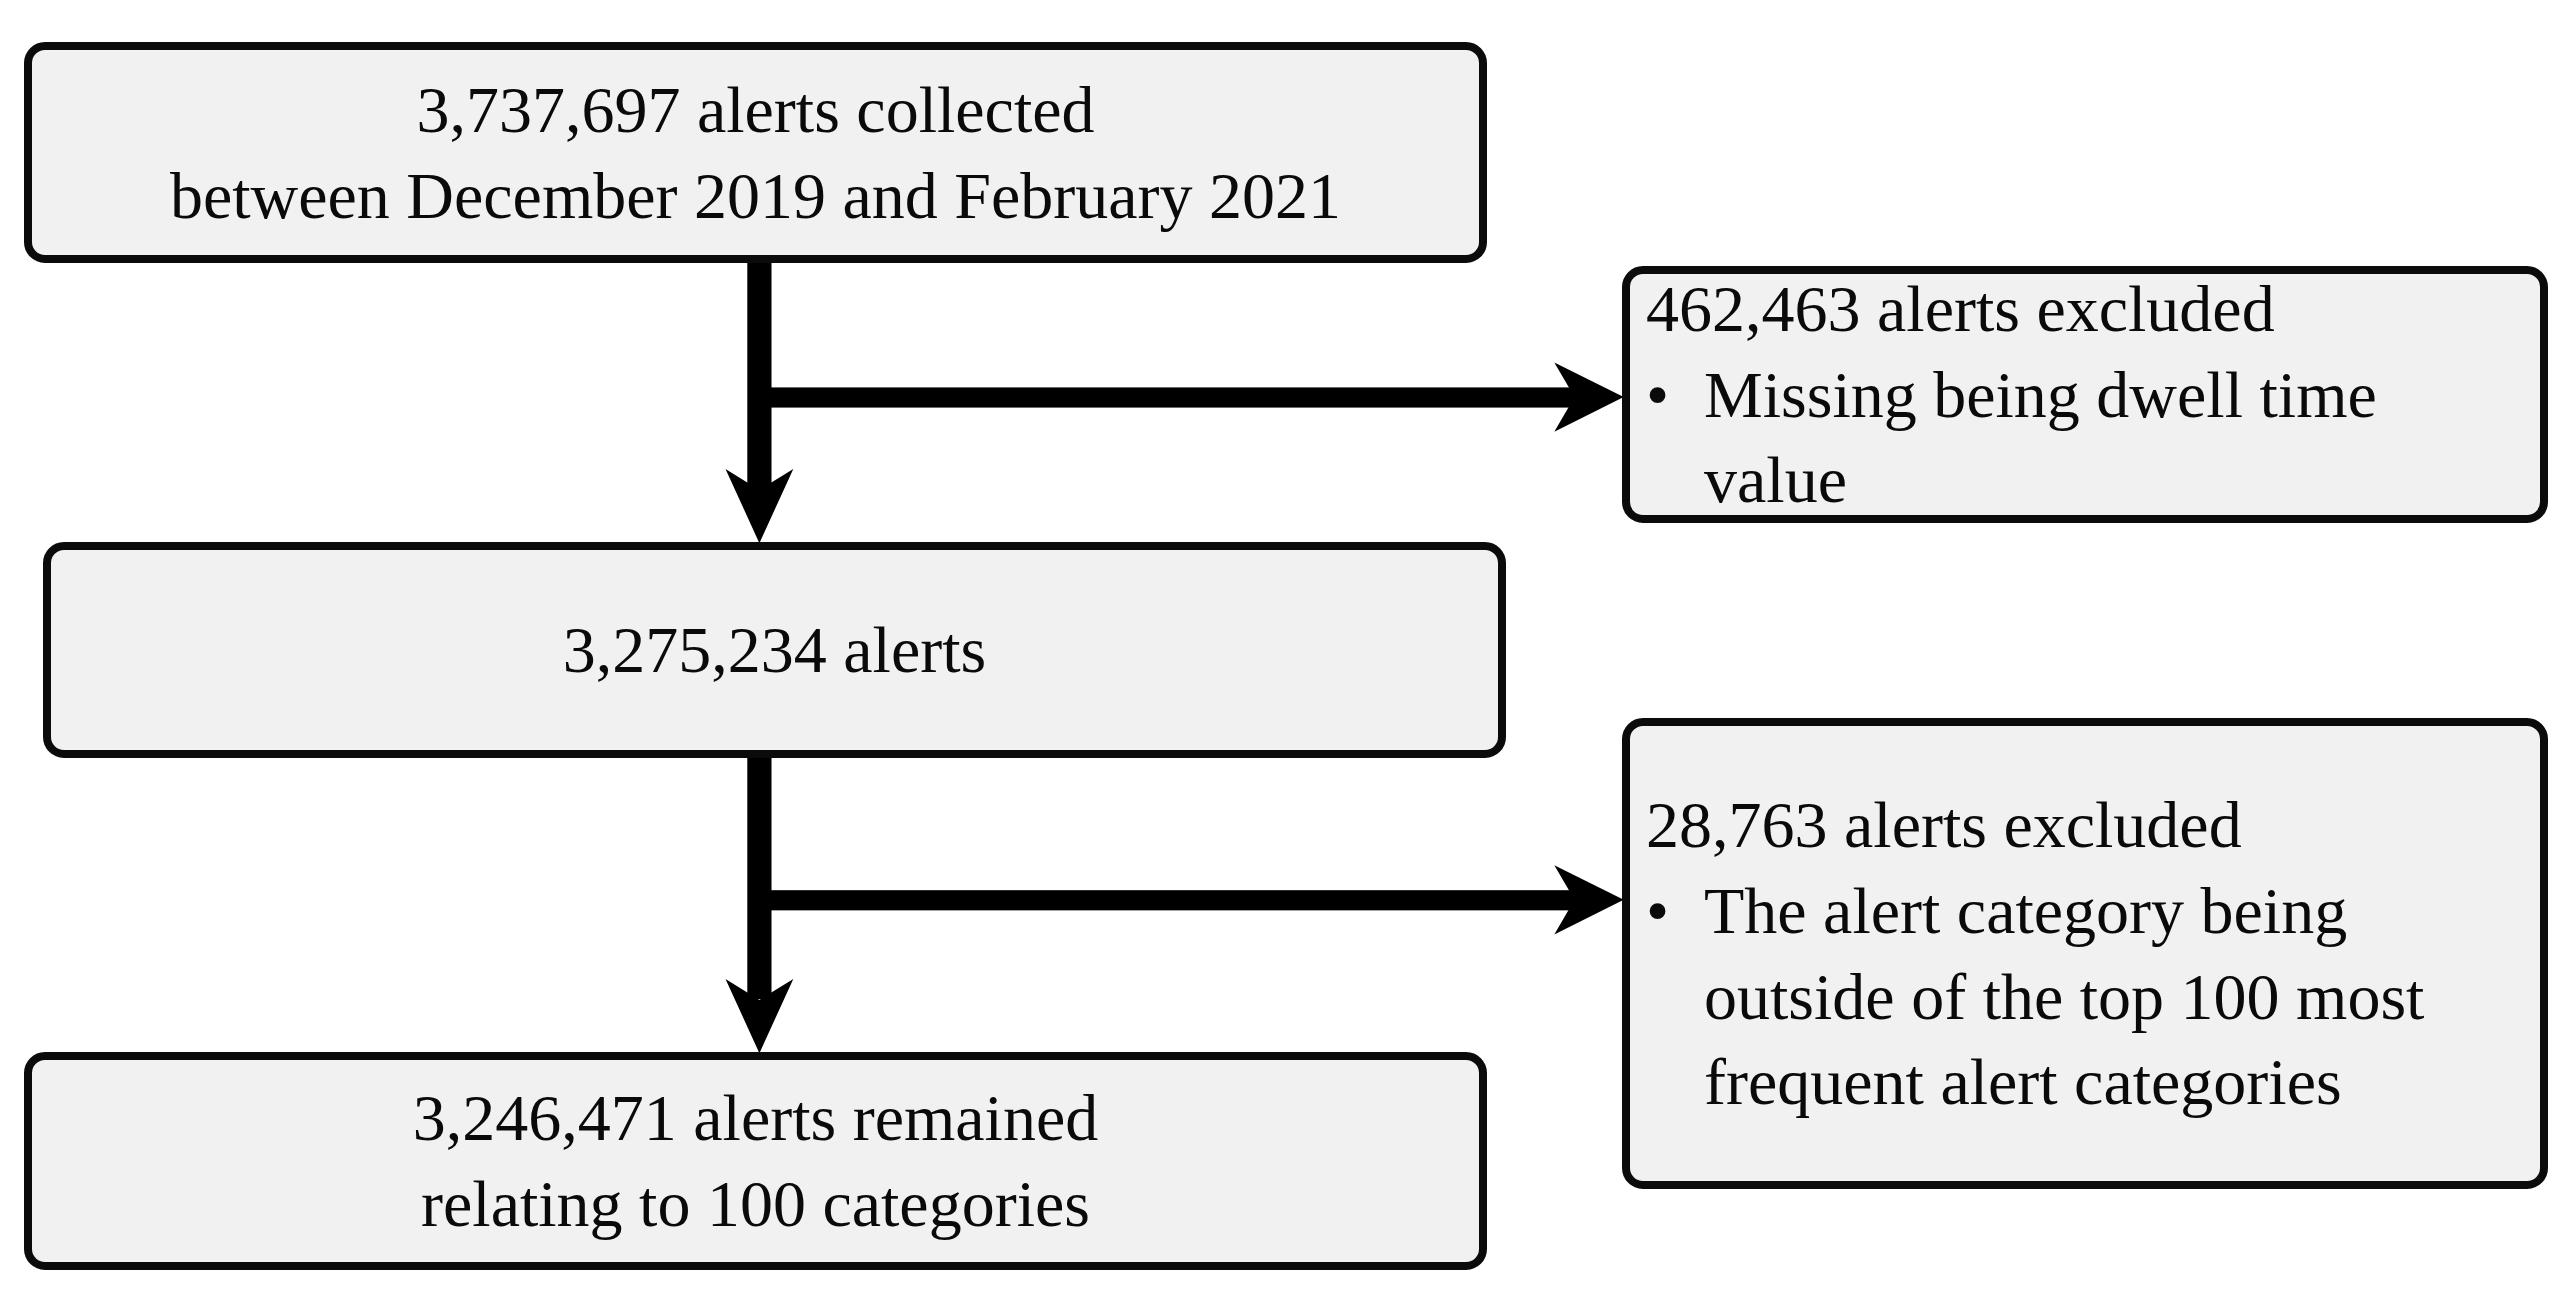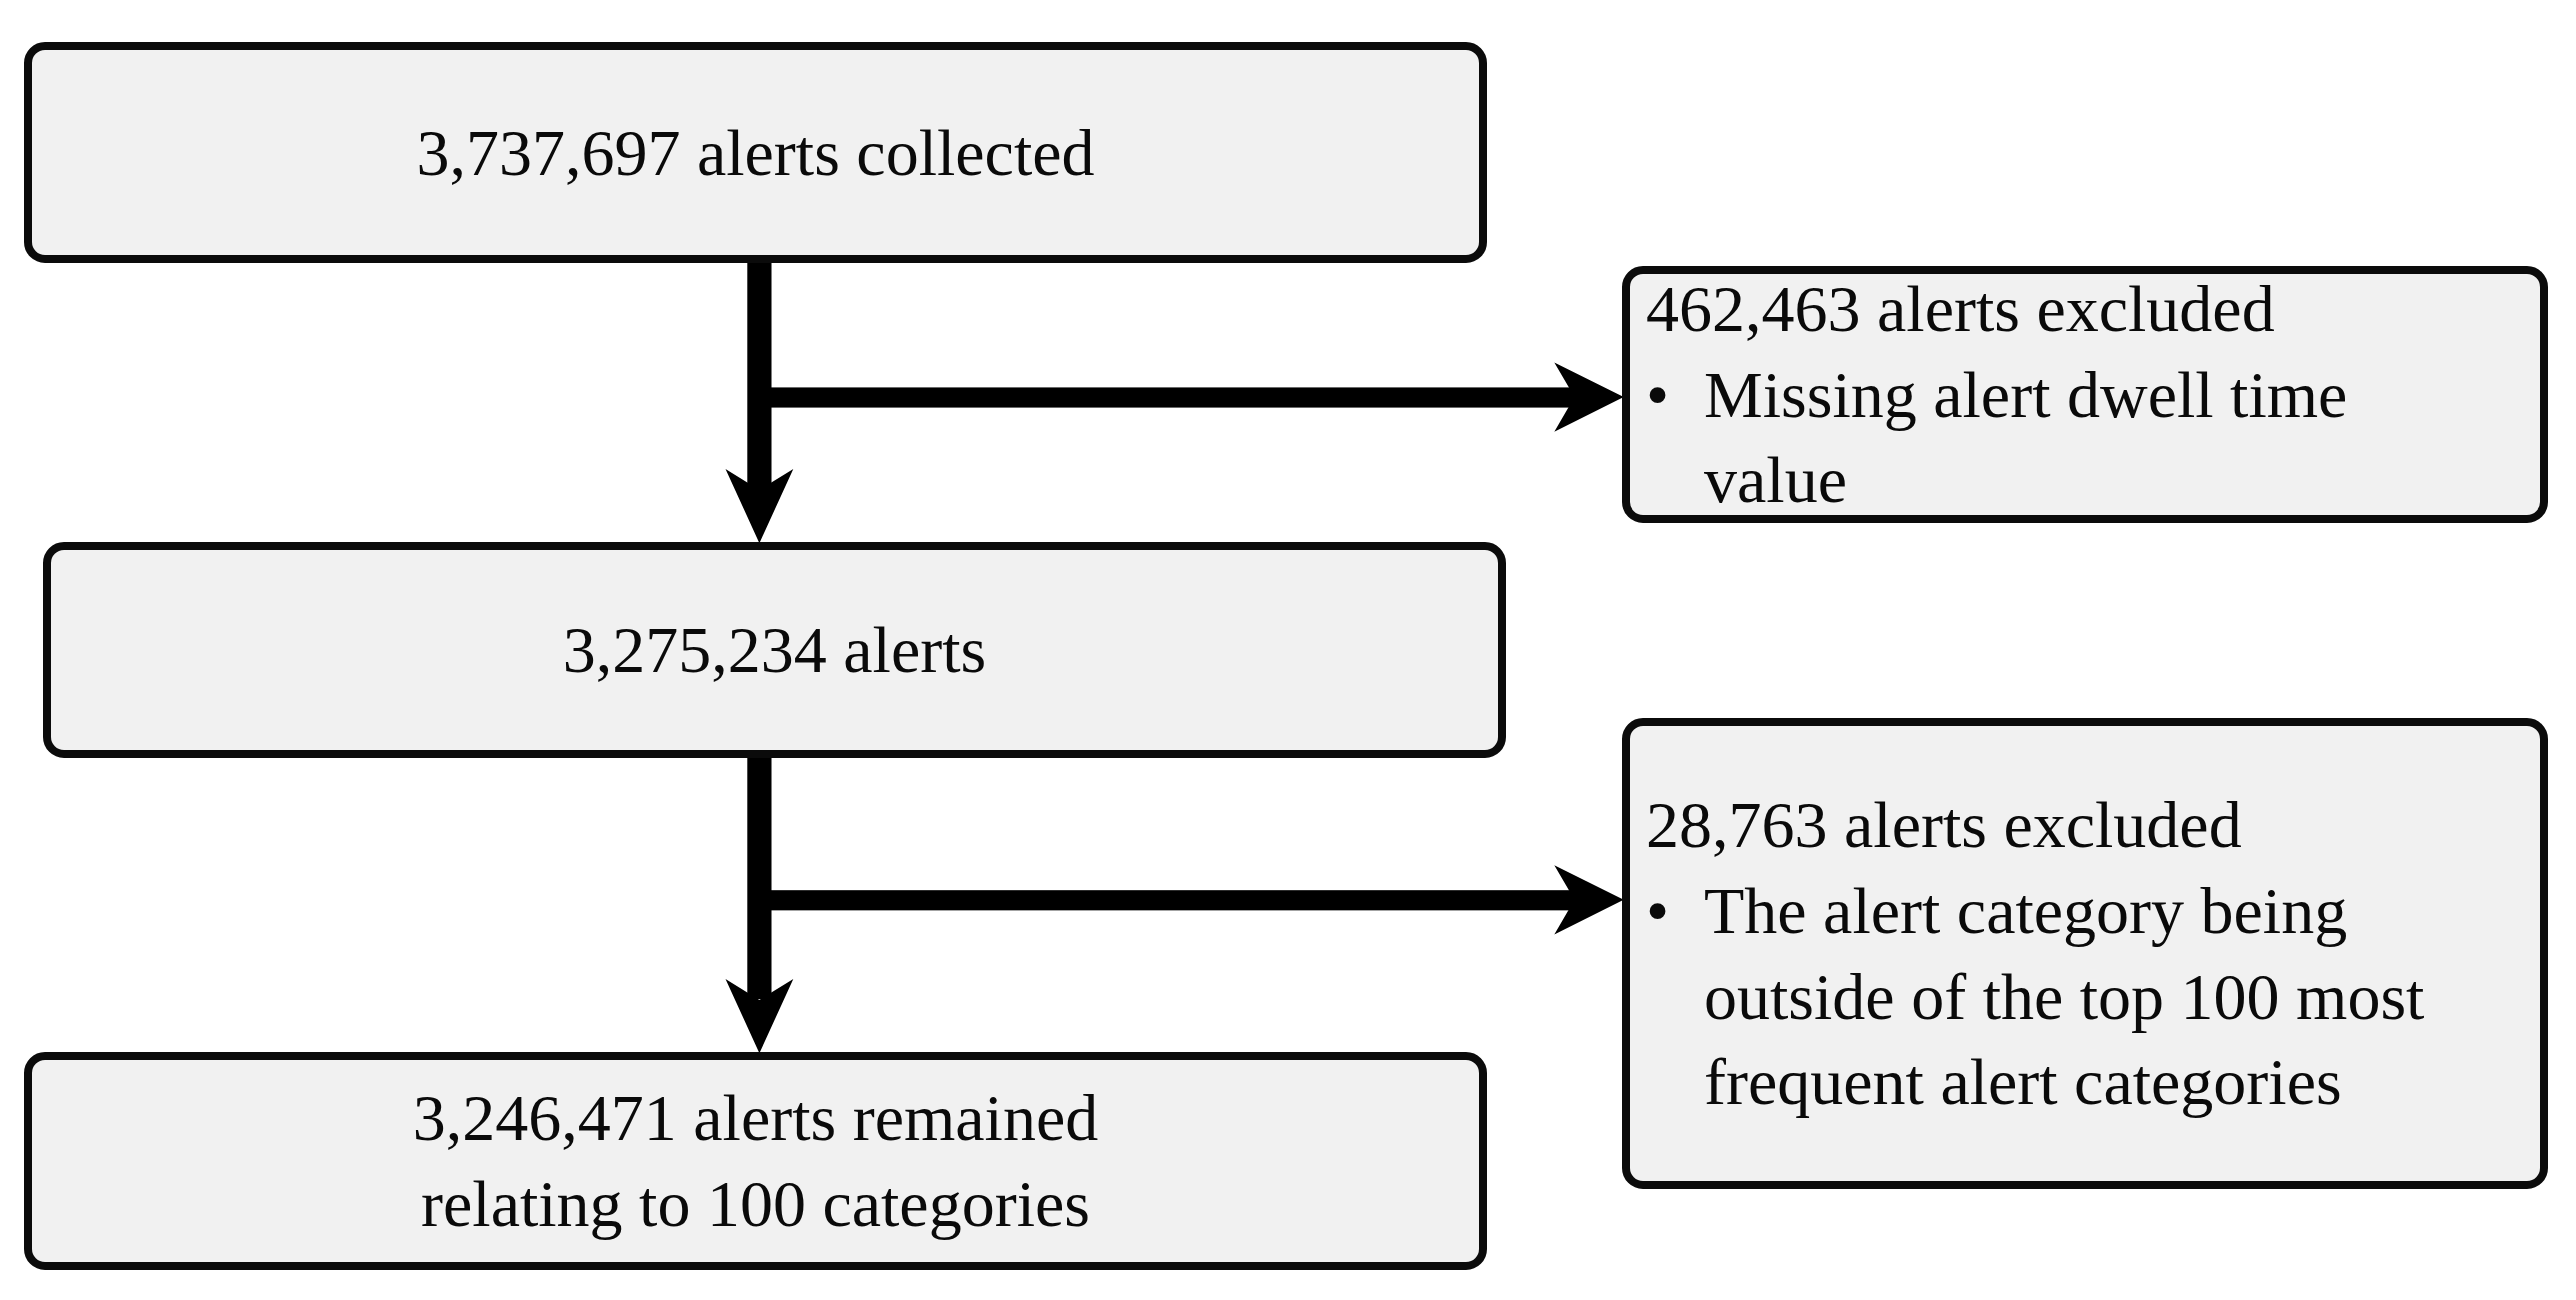--- a/index.html
+++ b/index.html
@@ -86,27 +86,28 @@
 
     <rect x="926" y="938" width="30" height="300"></rect>
     <polygon points="941,1305 899,1213 941,1239 983,1213"></polygon>
 
     <rect x="941" y="1103" width="1012" height="25"></rect>
     <polygon points="2012,1115 1926,1072 1951,1115 1926,1158"></polygon>
   </svg>
 
   <div class="box main" id="box-collected">
     <div class="line">3,737,697 alerts collected</div>
+    <div class="line">between December 2019 and February 2021</div>
   </div>
 
   <div class="box side" id="box-excluded-1">
     <div class="line">462,463 alerts excluded</div>
     <div class="bullet-row">
       <span class="bullet">•</span>
-      <span class="reason">Missing alert dwell time value</span>
+      <span class="reason">Missing being dwell time value</span>
     </div>
   </div>
 
   <div class="box main" id="box-filtered">
     <div class="line">3,275,234 alerts</div>
   </div>
 
   <div class="box side" id="box-excluded-2">
     <div class="line">28,763 alerts excluded</div>
     <div class="bullet-row">

